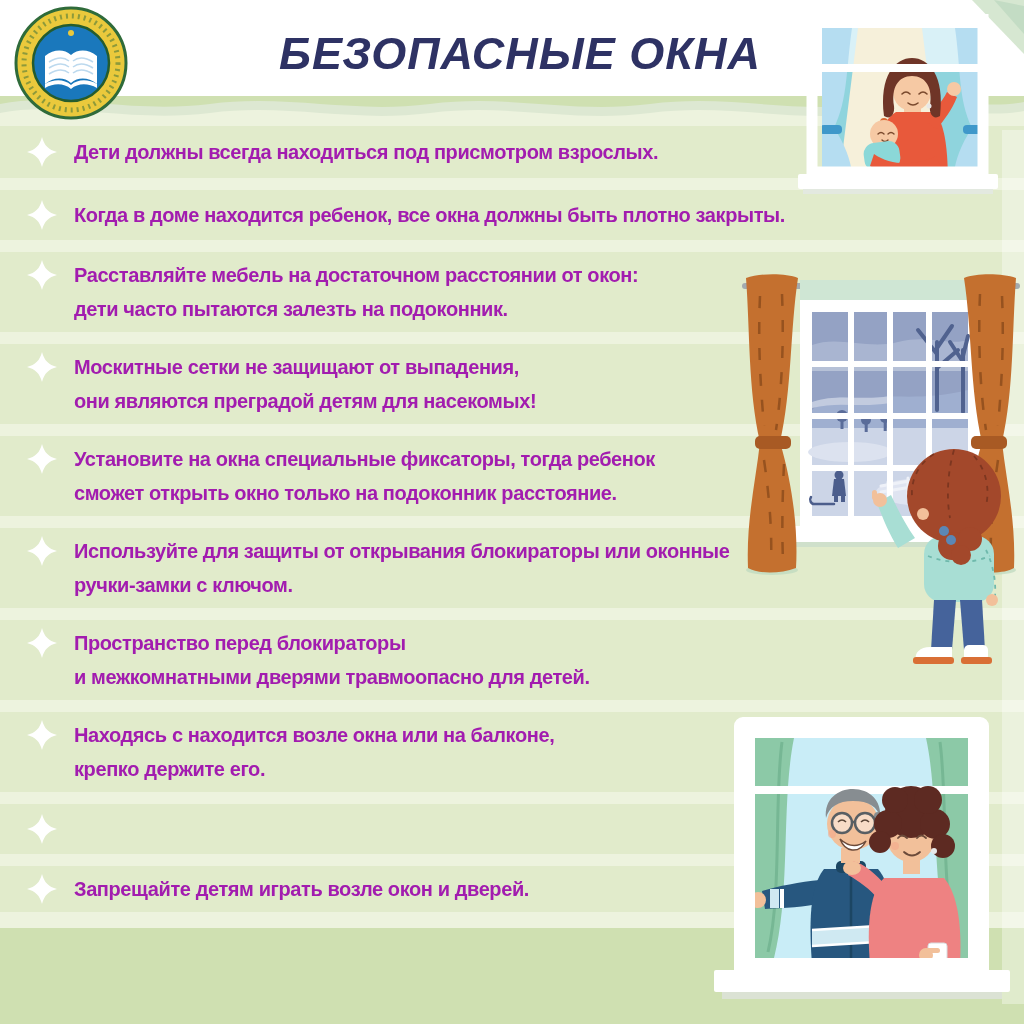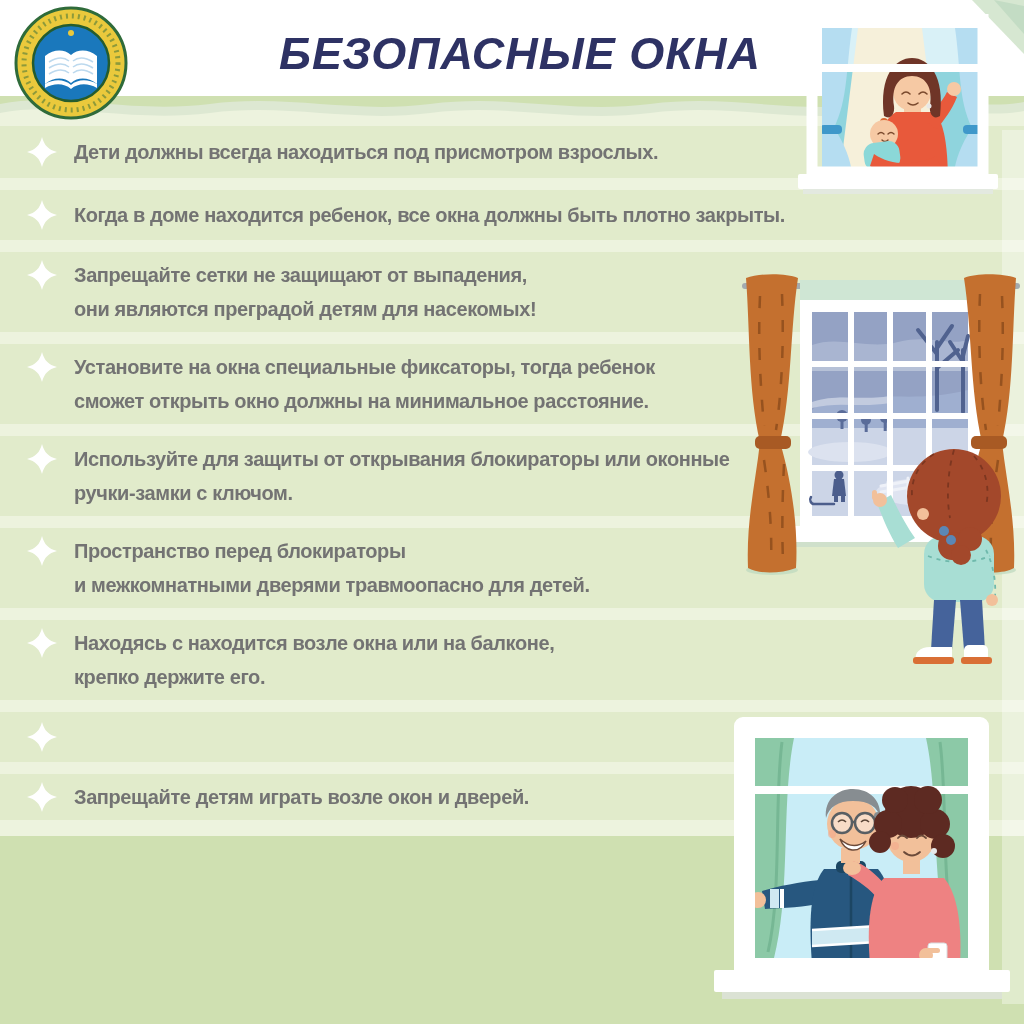--- a/index.html
+++ b/index.html
@@ -13,21 +13,21 @@
          font-size:45px;font-weight:bold;font-style:italic;color:#2e3264;
          letter-spacing:1px;z-index:6;white-space:nowrap;}
   .tips{position:absolute;top:126px;left:0;width:1024px;background:#edf3de;z-index:3;}
   .tip{position:relative;background:#e1ebcb;padding-left:74px;display:flex;
        flex-direction:column;justify-content:center;margin-bottom:12px;}
   .tip:last-child{margin-bottom:16px;}
   .tip.one{height:50px;justify-content:center;}
   .tip.first{height:52px;}
   .tip.two{height:80px;}
   .tip.last{height:46px;}
-  .line{font-size:20px;font-weight:bold;color:#737373;line-height:34px;
+  .line{font-size:20px;font-weight:bold;color:#a21caf;line-height:34px;
         letter-spacing:-0.4px;white-space:nowrap;}
   .star{position:absolute;left:26px;width:32px;height:32px;}
   .tip.one .star,.tip.first .star,.tip.last .star{top:50%;margin-top:-16px;}
   .tip.two .star{top:7px;}
   .right-strip{position:absolute;left:1002px;top:130px;width:22px;height:874px;
                background:rgba(255,255,255,0.35);z-index:4;}
   .illus{position:absolute;z-index:5;}
   .illus-mother{top:14px;left:796px;z-index:6;}
   .illus-girl{top:250px;left:738px;}
   .illus-couple{top:712px;left:712px;}
@@ -74,36 +74,43 @@
       <div class="line">Дети должны всегда находиться под присмотром взрослых.</div>
     </div>
 
     <div class="tip one">
       <svg class="star" viewBox="0 0 32 32">
           <path d="M16 1 C18.2 9.5 22.5 13.8 31 16 C22.5 18.2 18.2 22.5 16 31 C13.8 22.5 9.5 18.2 1 16 C9.5 13.8 13.8 9.5 16 1 Z" fill="#ffffff"></path>
         </svg>
       <div class="line">Когда в доме находится ребенок, все окна должны быть плотно закрыты.</div>
     </div>
 
-
-
-    <div class="tip two">
-      <svg class="star" viewBox="0 0 32 32">
-          <path d="M16 1 C18.2 9.5 22.5 13.8 31 16 C22.5 18.2 18.2 22.5 16 31 C13.8 22.5 9.5 18.2 1 16 C9.5 13.8 13.8 9.5 16 1 Z" fill="#ffffff"></path>
-        </svg>
-      <div class="line">Запрещайте сетки не защищают от выпадения,</div>
+    <div class="tip two">
+      <svg class="star" viewBox="0 0 32 32">
+          <path d="M16 1 C18.2 9.5 22.5 13.8 31 16 C22.5 18.2 18.2 22.5 16 31 C13.8 22.5 9.5 18.2 1 16 C9.5 13.8 13.8 9.5 16 1 Z" fill="#ffffff"></path>
+        </svg>
+      <div class="line">Расставляйте мебель на достаточном расстоянии от окон:</div>
+      <div class="line">дети часто пытаются залезть на подоконник.</div>
+    </div>
+
+
+    <div class="tip two">
+      <svg class="star" viewBox="0 0 32 32">
+          <path d="M16 1 C18.2 9.5 22.5 13.8 31 16 C22.5 18.2 18.2 22.5 16 31 C13.8 22.5 9.5 18.2 1 16 C9.5 13.8 13.8 9.5 16 1 Z" fill="#ffffff"></path>
+        </svg>
+      <div class="line">Москитные сетки не защищают от выпадения,</div>
       <div class="line">они являются преградой детям для насекомых!</div>
     </div>
 
     <div class="tip two">
       <svg class="star" viewBox="0 0 32 32">
           <path d="M16 1 C18.2 9.5 22.5 13.8 31 16 C22.5 18.2 18.2 22.5 16 31 C13.8 22.5 9.5 18.2 1 16 C9.5 13.8 13.8 9.5 16 1 Z" fill="#ffffff"></path>
         </svg>
       <div class="line">Установите на окна специальные фиксаторы, тогда ребенок</div>
-      <div class="line">сможет открыть окно должны на минимальное расстояние.</div>
+      <div class="line">сможет открыть окно только на подоконник расстояние.</div>
     </div>
 
     <div class="tip two">
       <svg class="star" viewBox="0 0 32 32">
           <path d="M16 1 C18.2 9.5 22.5 13.8 31 16 C22.5 18.2 18.2 22.5 16 31 C13.8 22.5 9.5 18.2 1 16 C9.5 13.8 13.8 9.5 16 1 Z" fill="#ffffff"></path>
         </svg>
       <div class="line">Используйте для защиты от открывания блокираторы или оконные</div>
       <div class="line">ручки-замки с ключом.</div>
     </div>
 

